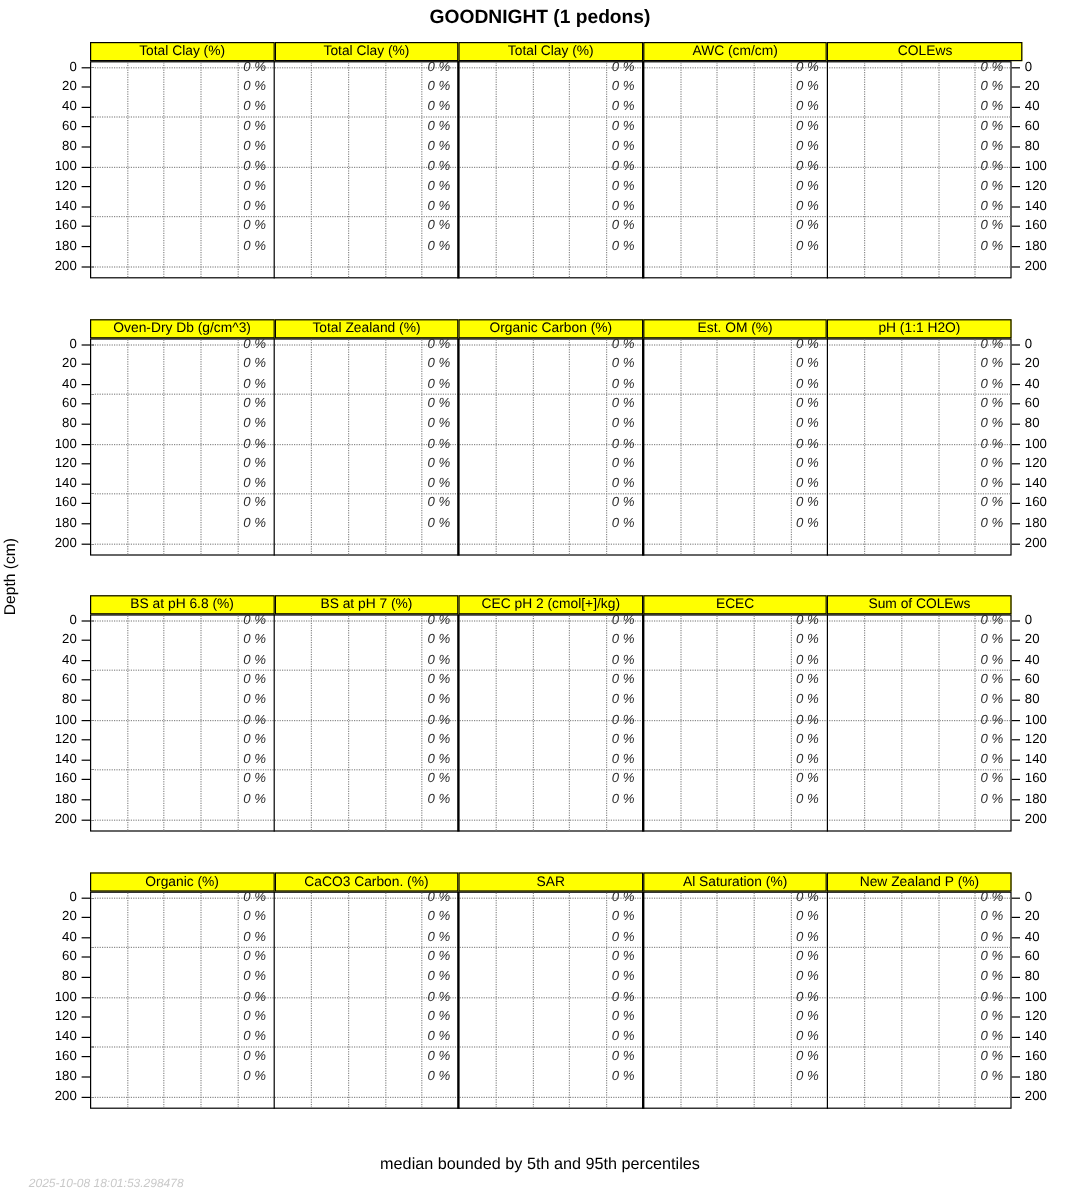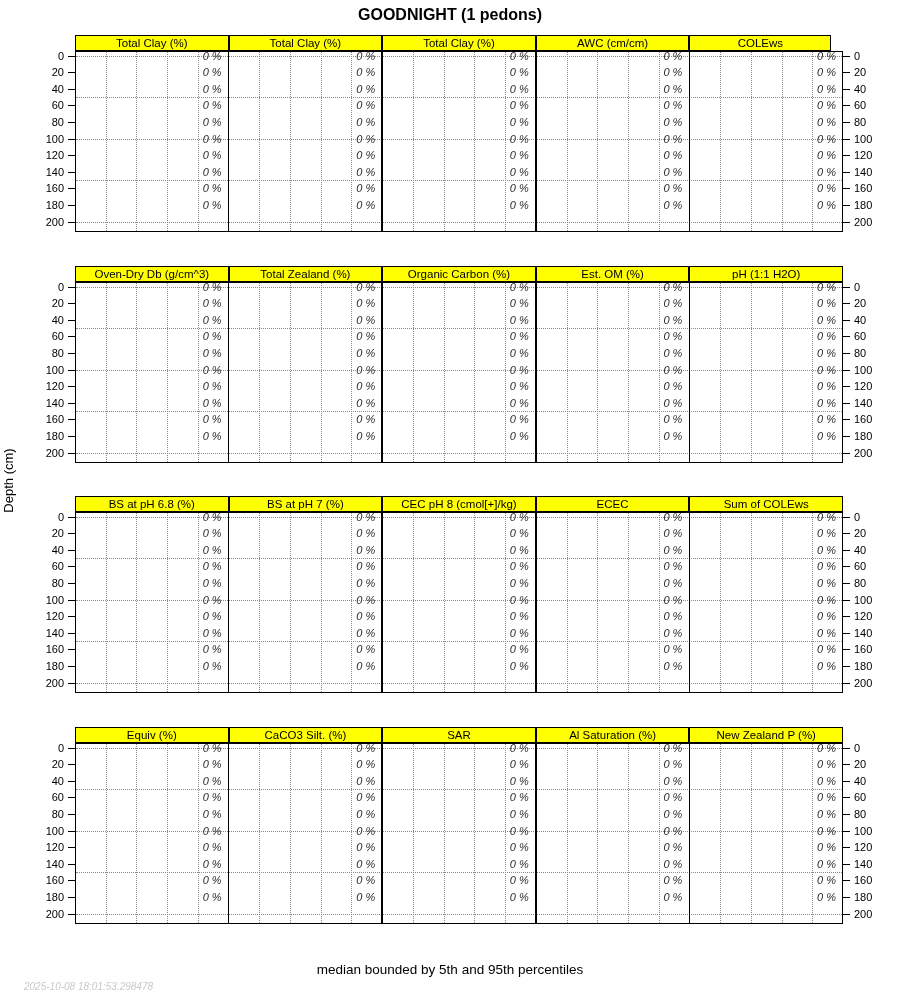--- a/index.html
+++ b/index.html
@@ -23,21 +23,21 @@
 </head>
 <body>
 
 <div class="abs" id="chart-title">GOODNIGHT (1 pedons)</div>
 <div class="abs" id="y-axis-title">Depth (cm)</div>
 <div id="trellis">
     <div class="abs strip-cell" style="left: 75px; top: 35px; width: 153.6px; height: 16px; background: rgb(255, 255, 0); color: rgb(0, 0, 0);">Total Clay (%)</div>
     <div class="abs strip-cell" style="left: 228.6px; top: 35px; width: 153.6px; height: 16px; background: rgb(255, 255, 0); color: rgb(0, 0, 0);">Total Clay (%)</div>
     <div class="abs strip-cell" style="left: 382.2px; top: 35px; width: 153.6px; height: 16px; background: rgb(255, 255, 0); color: rgb(0, 0, 0);">Total Clay (%)</div>
     <div class="abs strip-cell" style="left: 535.8px; top: 35px; width: 153.6px; height: 16px; background: rgb(255, 255, 0); color: rgb(0, 0, 0);">AWC (cm/cm)</div>
-    <div class="abs strip-cell" style="left: 689.4px; top: 35px; width: 142px; height: 16px; background: rgb(255, 255, 0); color: rgb(0, 0, 0);">COLEws</div>
+    <div class="abs strip-cell" style="left: 689.4px; top: 35px; width: 163px; height: 16px; background: rgb(255, 255, 0); color: rgb(0, 0, 0);">COLEws</div>
     <div class="abs row-box" style="left: 75px; top: 51px; width: 768px; height: 181px; border-color: rgb(0, 0, 0);"></div>
     <div class="abs h-grid" style="left: 76px; top: 55.5px; width: 766px; border-top-color: rgb(138, 138, 138);"></div>
     <div class="abs h-grid" style="left: 76px; top: 97px; width: 766px; border-top-color: rgb(138, 138, 138);"></div>
     <div class="abs h-grid" style="left: 76px; top: 138.5px; width: 766px; border-top-color: rgb(138, 138, 138);"></div>
     <div class="abs h-grid" style="left: 76px; top: 180px; width: 766px; border-top-color: rgb(138, 138, 138);"></div>
     <div class="abs h-grid" style="left: 76px; top: 221.5px; width: 766px; border-top-color: rgb(138, 138, 138);"></div>
     <div class="abs v-grid" style="left: 105.72px; top: 52px; height: 179px; border-left-color: rgb(138, 138, 138);"></div>
     <div class="abs v-grid" style="left: 136.44px; top: 52px; height: 179px; border-left-color: rgb(138, 138, 138);"></div>
     <div class="abs v-grid" style="left: 167.16px; top: 52px; height: 179px; border-left-color: rgb(138, 138, 138);"></div>
     <div class="abs v-grid" style="left: 197.88px; top: 52px; height: 179px; border-left-color: rgb(138, 138, 138);"></div>
@@ -279,21 +279,21 @@
     <div class="abs tick" style="left: 68px; top: 435.9px; width: 7px;"></div>
     <div class="abs tick" style="left: 843px; top: 435.9px; width: 7px;"></div>
     <div class="abs tick-label left" style="left: 24px; top: 435.9px; width: 40px;">180</div>
     <div class="abs tick-label right" style="left: 854px; top: 435.9px; width: 40px;">180</div>
     <div class="abs tick" style="left: 68px; top: 452.5px; width: 7px;"></div>
     <div class="abs tick" style="left: 843px; top: 452.5px; width: 7px;"></div>
     <div class="abs tick-label left" style="left: 24px; top: 452.5px; width: 40px;">200</div>
     <div class="abs tick-label right" style="left: 854px; top: 452.5px; width: 40px;">200</div>
     <div class="abs strip-cell" style="left: 75px; top: 496px; width: 153.6px; height: 16px; background: rgb(255, 255, 0); color: rgb(0, 0, 0);">BS at pH 6.8 (%)</div>
     <div class="abs strip-cell" style="left: 228.6px; top: 496px; width: 153.6px; height: 16px; background: rgb(255, 255, 0); color: rgb(0, 0, 0);">BS at pH 7 (%)</div>
-    <div class="abs strip-cell" style="left: 382.2px; top: 496px; width: 153.6px; height: 16px; background: rgb(255, 255, 0); color: rgb(0, 0, 0);">CEC pH 8 (cmol[+]/kg)</div>
+    <div class="abs strip-cell" style="left: 382.2px; top: 496px; width: 153.6px; height: 16px; background: rgb(255, 255, 0); color: rgb(0, 0, 0);">CEC pH 2 (cmol[+]/kg)</div>
     <div class="abs strip-cell" style="left: 535.8px; top: 496px; width: 153.6px; height: 16px; background: rgb(255, 255, 0); color: rgb(0, 0, 0);">ECEC</div>
     <div class="abs strip-cell" style="left: 689.4px; top: 496px; width: 153.6px; height: 16px; background: rgb(255, 255, 0); color: rgb(0, 0, 0);">Sum of COLEws</div>
     <div class="abs row-box" style="left: 75px; top: 512px; width: 768px; height: 181px; border-color: rgb(0, 0, 0);"></div>
     <div class="abs h-grid" style="left: 76px; top: 516.5px; width: 766px; border-top-color: rgb(138, 138, 138);"></div>
     <div class="abs h-grid" style="left: 76px; top: 558px; width: 766px; border-top-color: rgb(138, 138, 138);"></div>
     <div class="abs h-grid" style="left: 76px; top: 599.5px; width: 766px; border-top-color: rgb(138, 138, 138);"></div>
     <div class="abs h-grid" style="left: 76px; top: 641px; width: 766px; border-top-color: rgb(138, 138, 138);"></div>
     <div class="abs h-grid" style="left: 76px; top: 682.5px; width: 766px; border-top-color: rgb(138, 138, 138);"></div>
     <div class="abs v-grid" style="left: 105.72px; top: 513px; height: 179px; border-left-color: rgb(138, 138, 138);"></div>
     <div class="abs v-grid" style="left: 136.44px; top: 513px; height: 179px; border-left-color: rgb(138, 138, 138);"></div>
@@ -406,22 +406,22 @@
     <div class="abs tick-label left" style="left: 24px; top: 649.3px; width: 40px;">160</div>
     <div class="abs tick-label right" style="left: 854px; top: 649.3px; width: 40px;">160</div>
     <div class="abs tick" style="left: 68px; top: 665.9px; width: 7px;"></div>
     <div class="abs tick" style="left: 843px; top: 665.9px; width: 7px;"></div>
     <div class="abs tick-label left" style="left: 24px; top: 665.9px; width: 40px;">180</div>
     <div class="abs tick-label right" style="left: 854px; top: 665.9px; width: 40px;">180</div>
     <div class="abs tick" style="left: 68px; top: 682.5px; width: 7px;"></div>
     <div class="abs tick" style="left: 843px; top: 682.5px; width: 7px;"></div>
     <div class="abs tick-label left" style="left: 24px; top: 682.5px; width: 40px;">200</div>
     <div class="abs tick-label right" style="left: 854px; top: 682.5px; width: 40px;">200</div>
-    <div class="abs strip-cell" style="left: 75px; top: 727px; width: 153.6px; height: 16px; background: rgb(255, 255, 0); color: rgb(0, 0, 0);">Equiv (%)</div>
-    <div class="abs strip-cell" style="left: 228.6px; top: 727px; width: 153.6px; height: 16px; background: rgb(255, 255, 0); color: rgb(0, 0, 0);">CaCO3 Silt. (%)</div>
+    <div class="abs strip-cell" style="left: 75px; top: 727px; width: 153.6px; height: 16px; background: rgb(255, 255, 0); color: rgb(0, 0, 0);">Organic (%)</div>
+    <div class="abs strip-cell" style="left: 228.6px; top: 727px; width: 153.6px; height: 16px; background: rgb(255, 255, 0); color: rgb(0, 0, 0);">CaCO3 Carbon. (%)</div>
     <div class="abs strip-cell" style="left: 382.2px; top: 727px; width: 153.6px; height: 16px; background: rgb(255, 255, 0); color: rgb(0, 0, 0);">SAR</div>
     <div class="abs strip-cell" style="left: 535.8px; top: 727px; width: 153.6px; height: 16px; background: rgb(255, 255, 0); color: rgb(0, 0, 0);">Al Saturation (%)</div>
     <div class="abs strip-cell" style="left: 689.4px; top: 727px; width: 153.6px; height: 16px; background: rgb(255, 255, 0); color: rgb(0, 0, 0);">New Zealand P (%)</div>
     <div class="abs row-box" style="left: 75px; top: 743px; width: 768px; height: 181px; border-color: rgb(0, 0, 0);"></div>
     <div class="abs h-grid" style="left: 76px; top: 747.5px; width: 766px; border-top-color: rgb(138, 138, 138);"></div>
     <div class="abs h-grid" style="left: 76px; top: 789px; width: 766px; border-top-color: rgb(138, 138, 138);"></div>
     <div class="abs h-grid" style="left: 76px; top: 830.5px; width: 766px; border-top-color: rgb(138, 138, 138);"></div>
     <div class="abs h-grid" style="left: 76px; top: 872px; width: 766px; border-top-color: rgb(138, 138, 138);"></div>
     <div class="abs h-grid" style="left: 76px; top: 913.5px; width: 766px; border-top-color: rgb(138, 138, 138);"></div>
     <div class="abs v-grid" style="left: 105.72px; top: 744px; height: 179px; border-left-color: rgb(138, 138, 138);"></div>

